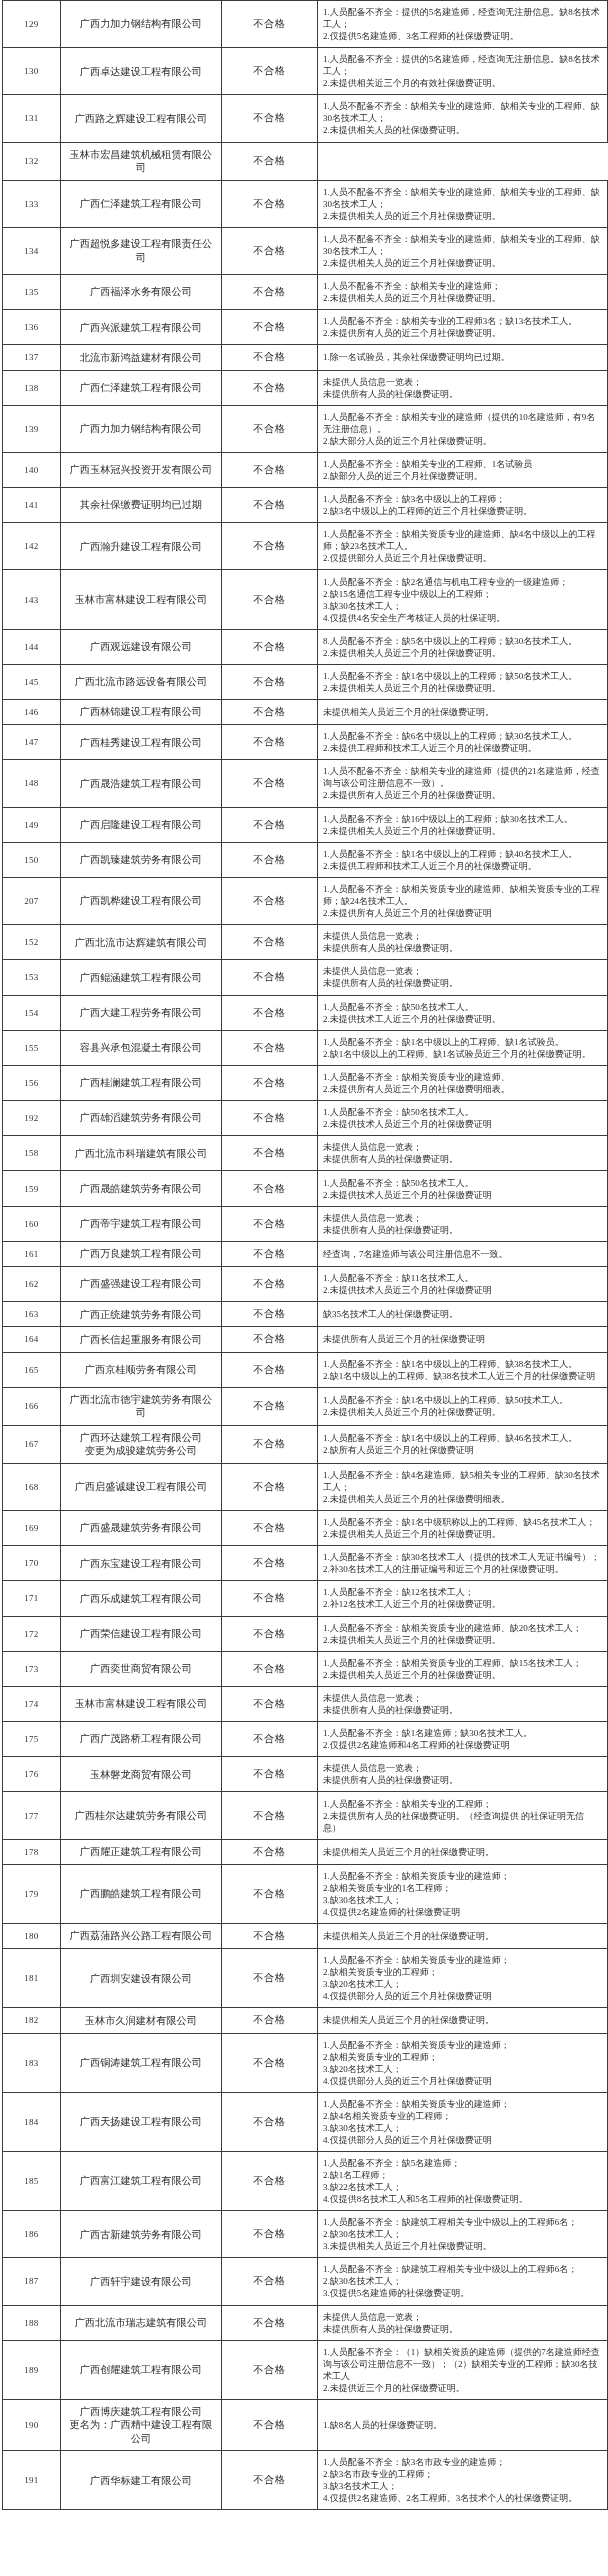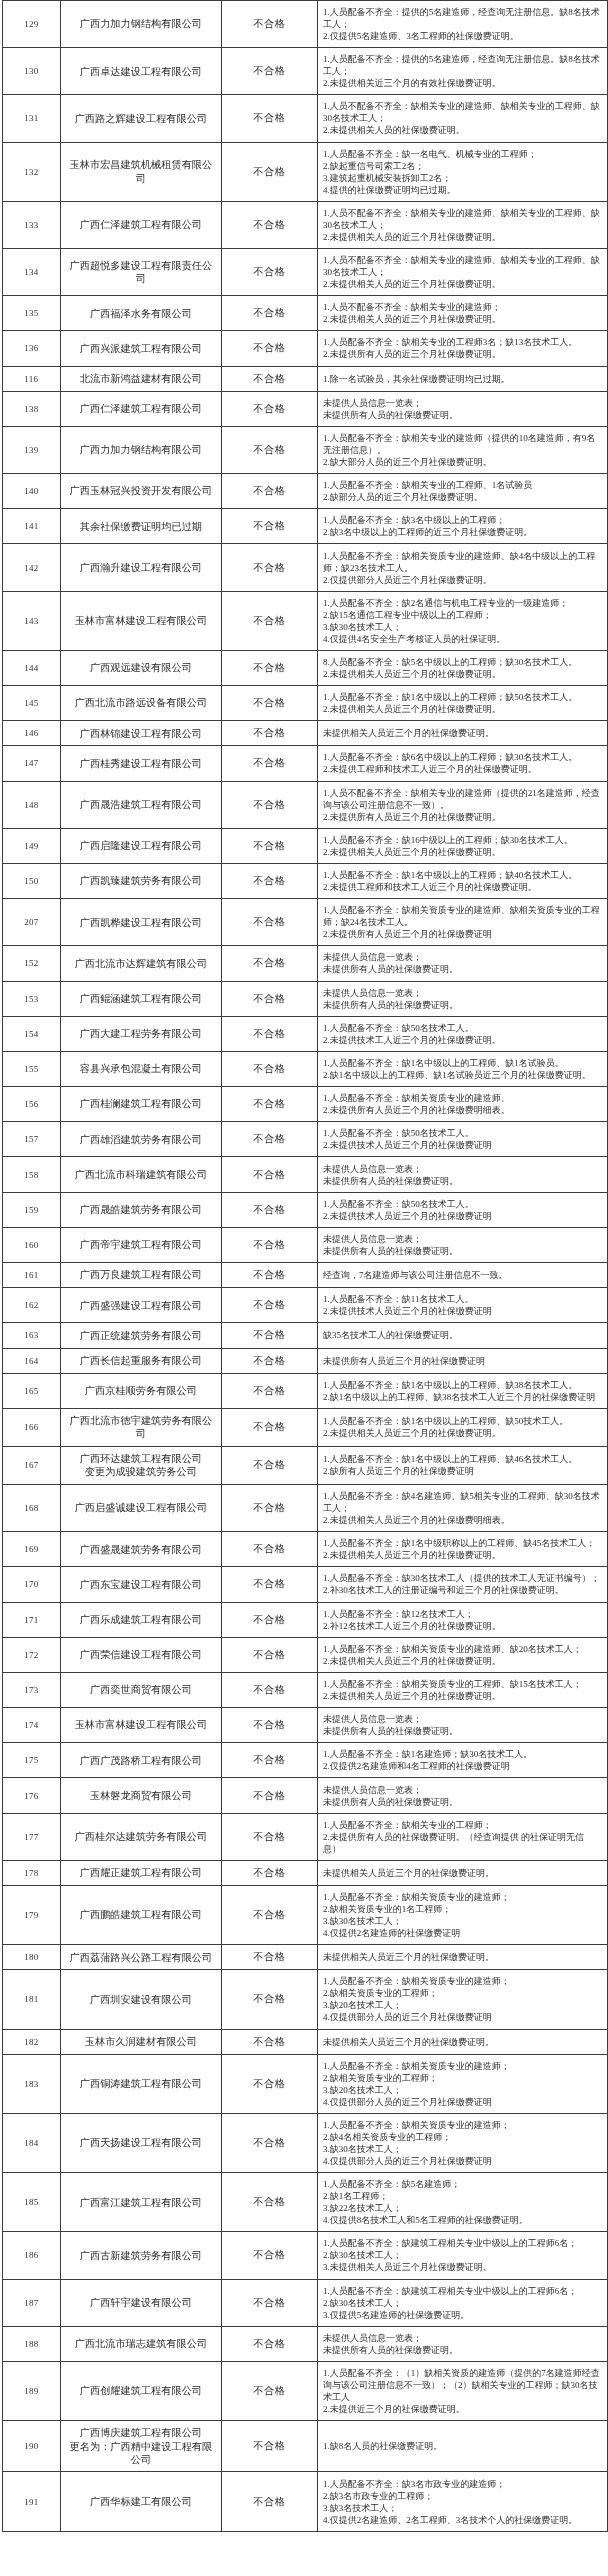--- a/index.html
+++ b/index.html
@@ -88,24 +88,20 @@
     <div class="cell company">广西路之辉建设工程有限公司</div>
     <div class="cell status">不合格</div>
     <div class="cell reason">1.人员不配备不齐全：缺相关专业的建造师、缺相关专业的工程师、缺30名技术工人；
 2.未提供相关人员的社保缴费证明。</div>
   </div>
 
   <div class="row">
     <div class="cell num">132</div>
     <div class="cell company">玉林市宏昌建筑机械租赁有限公司</div>
     <div class="cell status">不合格</div>
-    <div class="cell reason">1.人员配备不齐全：缺一名电气、机械专业的工程师；
-2.缺起重信号司索工2名；
-3.建筑起重机械安装拆卸工2名；
-4.提供的社保缴费证明均已过期。</div>
   </div>
 
   <div class="row">
     <div class="cell num">133</div>
     <div class="cell company">广西仁泽建筑工程有限公司</div>
     <div class="cell status">不合格</div>
     <div class="cell reason">1.人员不配备不齐全：缺相关专业的建造师、缺相关专业的工程师、缺30名技术工人；
 2.未提供相关人员的近三个月社保缴费证明。</div>
   </div>
 
@@ -127,21 +123,21 @@
 
   <div class="row">
     <div class="cell num">136</div>
     <div class="cell company">广西兴派建筑工程有限公司</div>
     <div class="cell status">不合格</div>
     <div class="cell reason">1.人员配备不齐全：缺相关专业的工程师3名；缺13名技术工人。
 2.未提供所有人员的近三个月社保缴费证明。</div>
   </div>
 
   <div class="row">
-    <div class="cell num">116</div>
+    <div class="cell num">137</div>
     <div class="cell company">北流市新鸿益建材有限公司</div>
     <div class="cell status">不合格</div>
     <div class="cell reason">1.除一名试验员，其余社保缴费证明均已过期。</div>
   </div>
 
   <div class="row">
     <div class="cell num">138</div>
     <div class="cell company">广西仁泽建筑工程有限公司</div>
     <div class="cell status">不合格</div>
     <div class="cell reason">未提供人员信息一览表；
@@ -287,21 +283,21 @@
 
   <div class="row">
     <div class="cell num">156</div>
     <div class="cell company">广西桂澜建筑工程有限公司</div>
     <div class="cell status">不合格</div>
     <div class="cell reason">1.人员配备不齐全：缺相关资质专业的建造师、
 2.未提供所有人员近三个月的社保缴费明细表。</div>
   </div>
 
   <div class="row">
-    <div class="cell num">157</div>
+    <div class="cell num">192</div>
     <div class="cell company">广西雄滔建筑劳务有限公司</div>
     <div class="cell status">不合格</div>
     <div class="cell reason">1.人员配备不齐全：缺50名技术工人。
 2.未提供技术人员近三个月的社保缴费证明</div>
   </div>
 
   <div class="row">
     <div class="cell num">158</div>
     <div class="cell company">广西北流市科瑞建筑有限公司</div>
     <div class="cell status">不合格</div>

